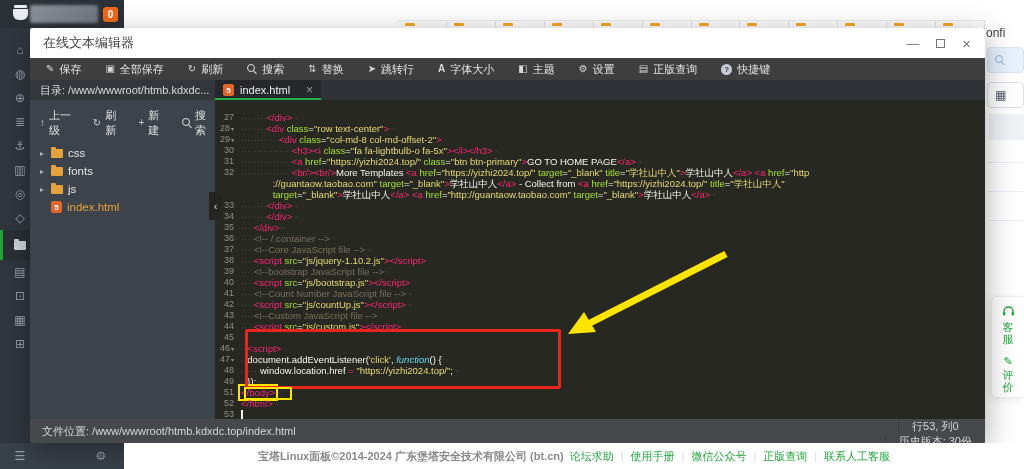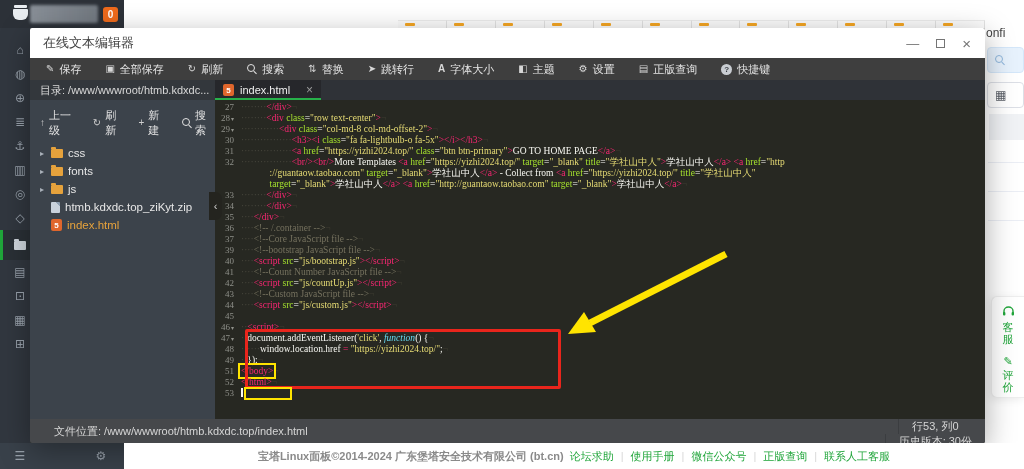--- a/index.html
+++ b/index.html
@@ -83,21 +83,21 @@
   .tree-act .tbi { color:#cfcfcf; }
   .tree-row { height:18px; display:flex; align-items:center; color:#e6e6e6; font-size:11.5px; padding-left:8px; gap:5px; cursor:pointer; }
   .tree-row .arrow { width:8px; color:#aab1b9; font-size:8px; text-align:center; }
   .tree-row.active { color:#e6a23c; }
   .zip-ico { display:inline-block; width:9px; height:11px; background:#c9d2dc; border-radius:1px;
      background-image:linear-gradient(225deg,#8fa0b2 0 3px,transparent 3px); }
   #collapse-handle { position:absolute; left:179px; top:92px; width:13px; height:28px; background:#24241f;
      border-radius:0 7px 7px 0; color:#cfcfcf; font-size:11px; display:flex; align-items:center; justify-content:center; cursor:pointer; z-index:5; }
 
   #editor { flex:1; position:relative; background:#272822; overflow:hidden;
-     font-family:Liberation Serif, serif; font-size:9.5px; padding-top:2px; }
+     font-family:Liberation Sans, sans-serif; font-size:9.5px; padding-top:12px; }
   .crow { height:11px; line-height:11px; display:flex; white-space:pre; }
   .ln { width:26px; flex:none; text-align:right; padding-right:7px; color:#8f908a; font-size:9px; }
   .ln .fold { font-size:6px; color:#8f908a; margin-left:1px; }
   .lc { white-space:pre; }
   .tk-w { color:#49483e; }
   .tk-i { }
   .tk-t { color:#f92672; }
   .tk-a { color:#a6e22e; }
   .tk-s { color:#e6db74; }
   .tk-c { color:#75715e; }
@@ -108,21 +108,21 @@
   .tk-n { color:#3e3d32; }
   .tk-u { display:inline-block; width:1.5px; height:9px; background:#f8f8f2; vertical-align:-1px; animation:blink 1.1s steps(1) infinite; }
   @keyframes blink { 50% { opacity:0; } }
 
   #red-annotation { position:absolute; left:30px; top:229px; width:316px; height:60px;
      border:3px solid #e9251c; border-radius:2px; pointer-events:none; z-index:4; }
   #yellow-annotation { position:absolute; left:29px; top:287px; width:48px; height:13px;
      border:2px solid #ffe400; pointer-events:none; z-index:4; }
 
   #statusbar { height:24px; background:#46484b; display:flex; align-items:center; color:#d6d6d6; font-size:11px; flex:none; }
-  #status-file { padding-left:12px;margin-left:12px; }
+  #status-file { padding-left:12px; }
   #status-right { margin-left:auto; display:flex; height:100%; align-items:center;flex-direction:column; }
   .status-item { padding:0 13px; height:100%; display:flex; align-items:center; border-left:1px solid #3b3d40; }
 
   
   #footer { left:124px; top:443px; width:900px; height:26px; background:#fff; display:flex; align-items:center; justify-content:center;
      font-size:11px; color:#8a8a8a; }
   #footer-links { display:inline; }
   #footer-links .flink { color:#20a53a; cursor:pointer; }
   #footer-links .sep { color:#d8d8d8; margin:0 7px; }
   #footer-copy { margin-right:6px;font-weight:bold; }
@@ -350,25 +350,20 @@
           </div>
           <div class="tree-row">
             <span class="arrow">▸</span>
             <span class="mini-folder"></span>
             <span>fonts</span>
           </div>
           <div class="tree-row">
             <span class="arrow">▸</span>
             <span class="mini-folder"></span>
             <span>js</span>
-          </div>
-          <div class="tree-row">
-            <span class="arrow"></span>
-            <span class="zip-ico"></span>
-            <span>htmb.kdxdc.top_ziKyt.zip</span>
           </div>
           <div class="tree-row active">
             <span class="arrow"></span>
             <span class="html5-ico">5</span>
             <span>index.html</span>
           </div>
         </div>
     </div>
     <div id="collapse-handle">‹</div>
     <div id="editor">
@@ -379,20 +374,21 @@
           <div class="crow"><span class="ln">30</span><span class="lc"><span class="tk-w">················</span><span class="tk-t">&lt;h3&gt;</span><span class="tk-t">&lt;i</span><span class="tk-x"> </span><span class="tk-a">class</span><span class="tk-x">=</span><span class="tk-s">"fa fa-lightbulb-o fa-5x"</span><span class="tk-t">&gt;</span><span class="tk-t">&lt;/i&gt;</span><span class="tk-t">&lt;/h3&gt;</span><span class="tk-n">¬</span></span></div>
           <div class="crow"><span class="ln">31</span><span class="lc"><span class="tk-w">················</span><span class="tk-t">&lt;a</span><span class="tk-x"> </span><span class="tk-a">href</span><span class="tk-x">=</span><span class="tk-s">"https://yizhi2024.top/"</span><span class="tk-x"> </span><span class="tk-a">class</span><span class="tk-x">=</span><span class="tk-s">"btn btn-primary"</span><span class="tk-t">&gt;</span><span class="tk-x">GO TO HOME PAGE</span><span class="tk-t">&lt;/a&gt;</span><span class="tk-n">¬</span></span></div>
           <div class="crow"><span class="ln">32</span><span class="lc"><span class="tk-w">················</span><span class="tk-t">&lt;br/&gt;</span><span class="tk-t">&lt;br/&gt;</span><span class="tk-x">More Templates </span><span class="tk-t">&lt;a</span><span class="tk-x"> </span><span class="tk-a">href</span><span class="tk-x">=</span><span class="tk-s">"https://yizhi2024.top/"</span><span class="tk-x"> </span><span class="tk-a">target</span><span class="tk-x">=</span><span class="tk-s">"_blank"</span><span class="tk-x"> </span><span class="tk-a">title</span><span class="tk-x">=</span><span class="tk-s">"学社山中人"</span><span class="tk-t">&gt;</span><span class="tk-x">学社山中人</span><span class="tk-t">&lt;/a&gt;</span><span class="tk-x"> </span><span class="tk-t">&lt;a</span><span class="tk-x"> </span><span class="tk-a">href</span><span class="tk-x">=</span><span class="tk-s">"http</span></span></div>
           <div class="crow"><span class="ln"></span><span class="lc"><span class="tk-i">            </span><span class="tk-s">://guantaow.taobao.com"</span><span class="tk-x"> </span><span class="tk-a">target</span><span class="tk-x">=</span><span class="tk-s">"_blank"</span><span class="tk-t">&gt;</span><span class="tk-x">学社山中人</span><span class="tk-t">&lt;/a&gt;</span><span class="tk-x"> - Collect from </span><span class="tk-t">&lt;a</span><span class="tk-x"> </span><span class="tk-a">href</span><span class="tk-x">=</span><span class="tk-s">"https://yizhi2024.top/"</span><span class="tk-x"> </span><span class="tk-a">title</span><span class="tk-x">=</span><span class="tk-s">"学社山中人"</span></span></div>
           <div class="crow"><span class="ln"></span><span class="lc"><span class="tk-i">            </span><span class="tk-a">target</span><span class="tk-x">=</span><span class="tk-s">"_blank"</span><span class="tk-t">&gt;</span><span class="tk-x">学社山中人</span><span class="tk-t">&lt;/a&gt;</span><span class="tk-x"> </span><span class="tk-t">&lt;a</span><span class="tk-x"> </span><span class="tk-a">href</span><span class="tk-x">=</span><span class="tk-s">"http://guantaow.taobao.com"</span><span class="tk-x"> </span><span class="tk-a">target</span><span class="tk-x">=</span><span class="tk-s">"_blank"</span><span class="tk-t">&gt;</span><span class="tk-x">学社山中人</span><span class="tk-t">&lt;/a&gt;</span><span class="tk-n">¬</span></span></div>
           <div class="crow"><span class="ln">33</span><span class="lc"><span class="tk-w">········</span><span class="tk-t">&lt;/div&gt;</span><span class="tk-n">¬</span></span></div>
           <div class="crow"><span class="ln">34</span><span class="lc"><span class="tk-w">········</span><span class="tk-t">&lt;/div&gt;</span><span class="tk-n">¬</span></span></div>
           <div class="crow"><span class="ln">35</span><span class="lc"><span class="tk-w">····</span><span class="tk-t">&lt;/div&gt;</span><span class="tk-n">¬</span></span></div>
           <div class="crow"><span class="ln">36</span><span class="lc"><span class="tk-w">····</span><span class="tk-c">&lt;!-- /.container --&gt;</span><span class="tk-n">¬</span></span></div>
           <div class="crow"><span class="ln">37</span><span class="lc"><span class="tk-w">····</span><span class="tk-c">&lt;!--Core JavaScript file --&gt;</span><span class="tk-n">¬</span></span></div>
+          <div class="crow"><span class="ln">38</span><span class="lc"><span class="tk-w">····</span><span class="tk-t">&lt;script</span><span class="tk-x"> </span><span class="tk-a">src</span><span class="tk-x">=</span><span class="tk-s">"js/jquery-1.10.2.js"</span><span class="tk-t">&gt;</span><span class="tk-t">&lt;/script&gt;</span><span class="tk-n">¬</span></span></div>
           <div class="crow"><span class="ln">39</span><span class="lc"><span class="tk-w">····</span><span class="tk-c">&lt;!--bootstrap JavaScript file --&gt;</span><span class="tk-n">¬</span></span></div>
           <div class="crow"><span class="ln">40</span><span class="lc"><span class="tk-w">····</span><span class="tk-t">&lt;script</span><span class="tk-x"> </span><span class="tk-a">src</span><span class="tk-x">=</span><span class="tk-s">"js/bootstrap.js"</span><span class="tk-t">&gt;</span><span class="tk-t">&lt;/script&gt;</span><span class="tk-n">¬</span></span></div>
           <div class="crow"><span class="ln">41</span><span class="lc"><span class="tk-w">····</span><span class="tk-c">&lt;!--Count Number JavaScript file --&gt;</span><span class="tk-n">¬</span></span></div>
           <div class="crow"><span class="ln">42</span><span class="lc"><span class="tk-w">····</span><span class="tk-t">&lt;script</span><span class="tk-x"> </span><span class="tk-a">src</span><span class="tk-x">=</span><span class="tk-s">"js/countUp.js"</span><span class="tk-t">&gt;</span><span class="tk-t">&lt;/script&gt;</span><span class="tk-n">¬</span></span></div>
           <div class="crow"><span class="ln">43</span><span class="lc"><span class="tk-w">····</span><span class="tk-c">&lt;!--Custom JavaScript file --&gt;</span><span class="tk-n">¬</span></span></div>
           <div class="crow"><span class="ln">44</span><span class="lc"><span class="tk-w">····</span><span class="tk-t">&lt;script</span><span class="tk-x"> </span><span class="tk-a">src</span><span class="tk-x">=</span><span class="tk-s">"js/custom.js"</span><span class="tk-t">&gt;</span><span class="tk-t">&lt;/script&gt;</span><span class="tk-n">¬</span></span></div>
           <div class="crow"><span class="ln">45</span></div>
           <div class="crow"><span class="ln">46<span class="fold">▾</span></span><span class="lc"><span class="tk-w">··</span><span class="tk-t">&lt;script&gt;</span><span class="tk-n">¬</span></span></div>
           <div class="crow"><span class="ln">47<span class="fold">▾</span></span><span class="lc"><span class="tk-w">··</span><span class="tk-x">document.addEventListener(</span><span class="tk-s">'click'</span><span class="tk-x">, </span><span class="tk-k">function</span><span class="tk-x">() {</span><span class="tk-n">¬</span></span></div>
           <div class="crow"><span class="ln">48</span><span class="lc"><span class="tk-w">······</span><span class="tk-x">window.location.href </span><span class="tk-o">=</span><span class="tk-x"> </span><span class="tk-s">"https://yizhi2024.top/"</span><span class="tk-x">;</span><span class="tk-n">¬</span></span></div>

